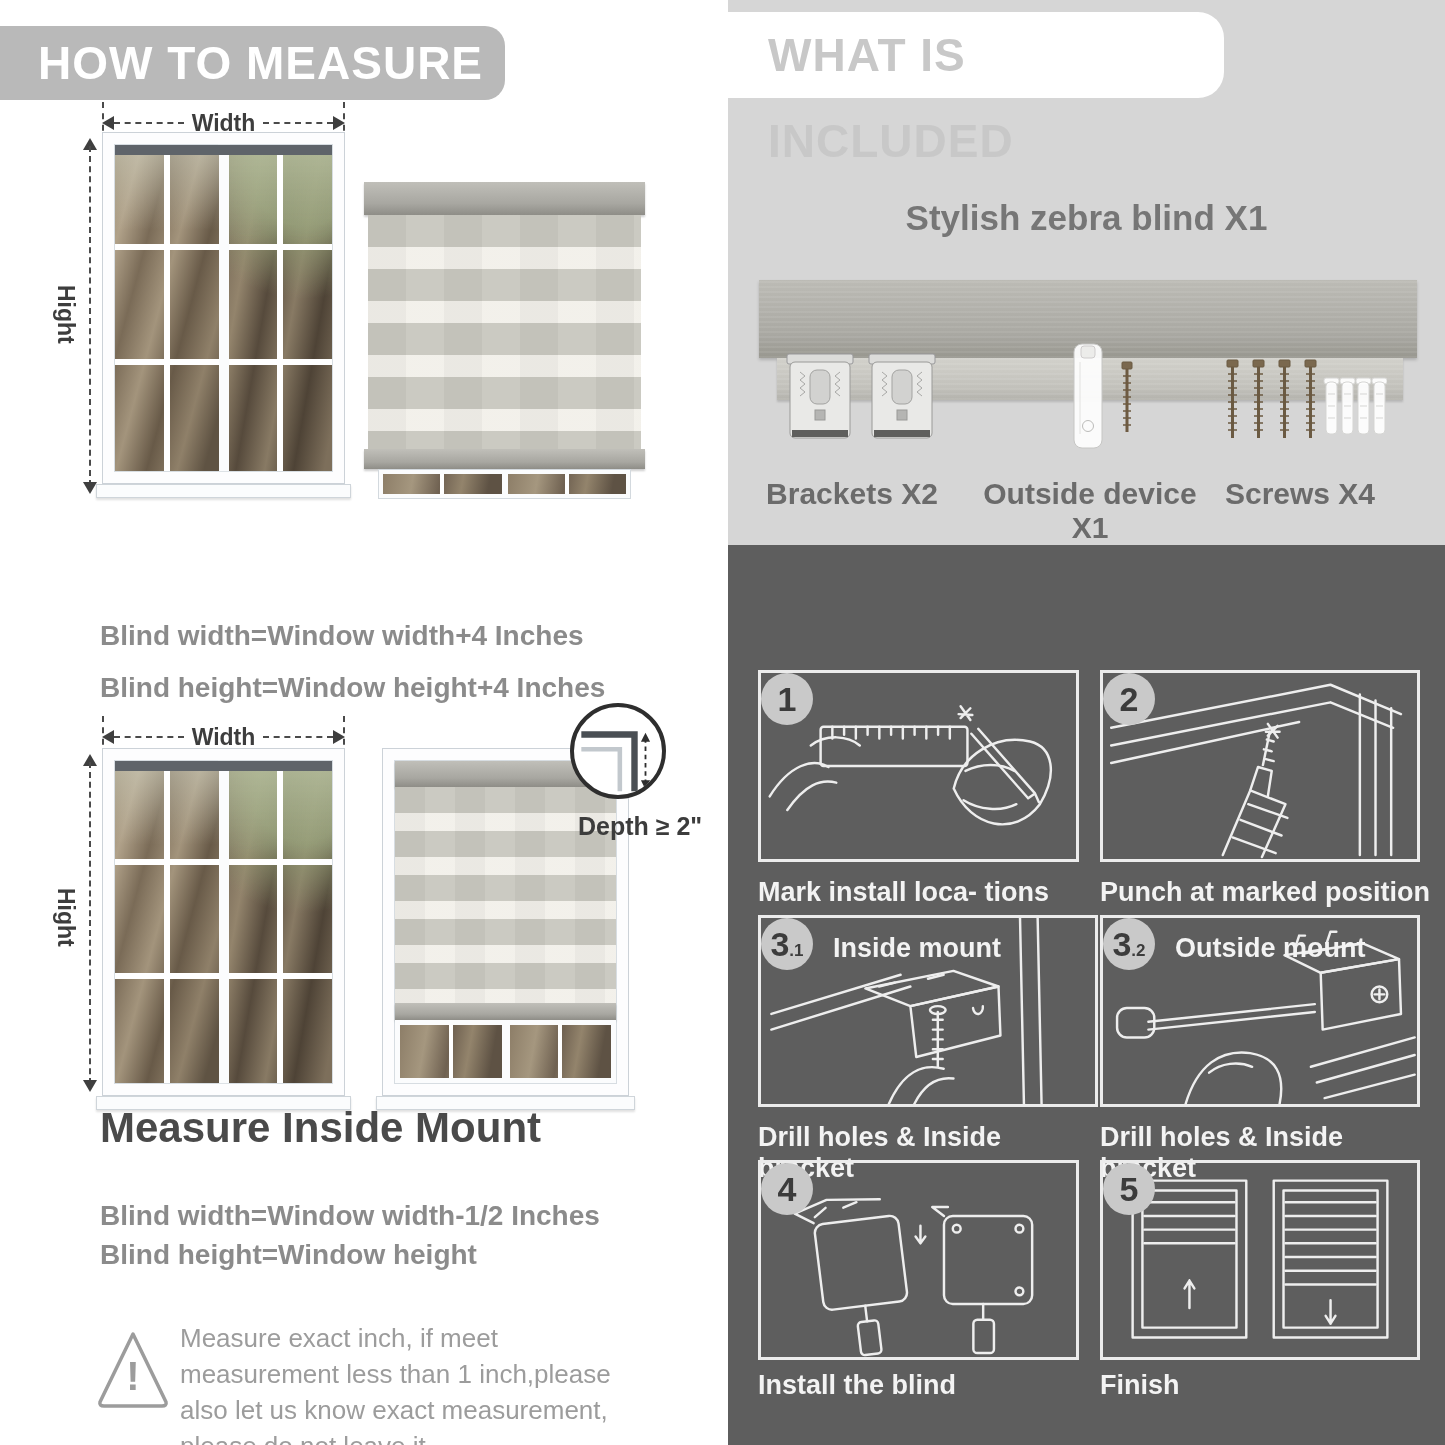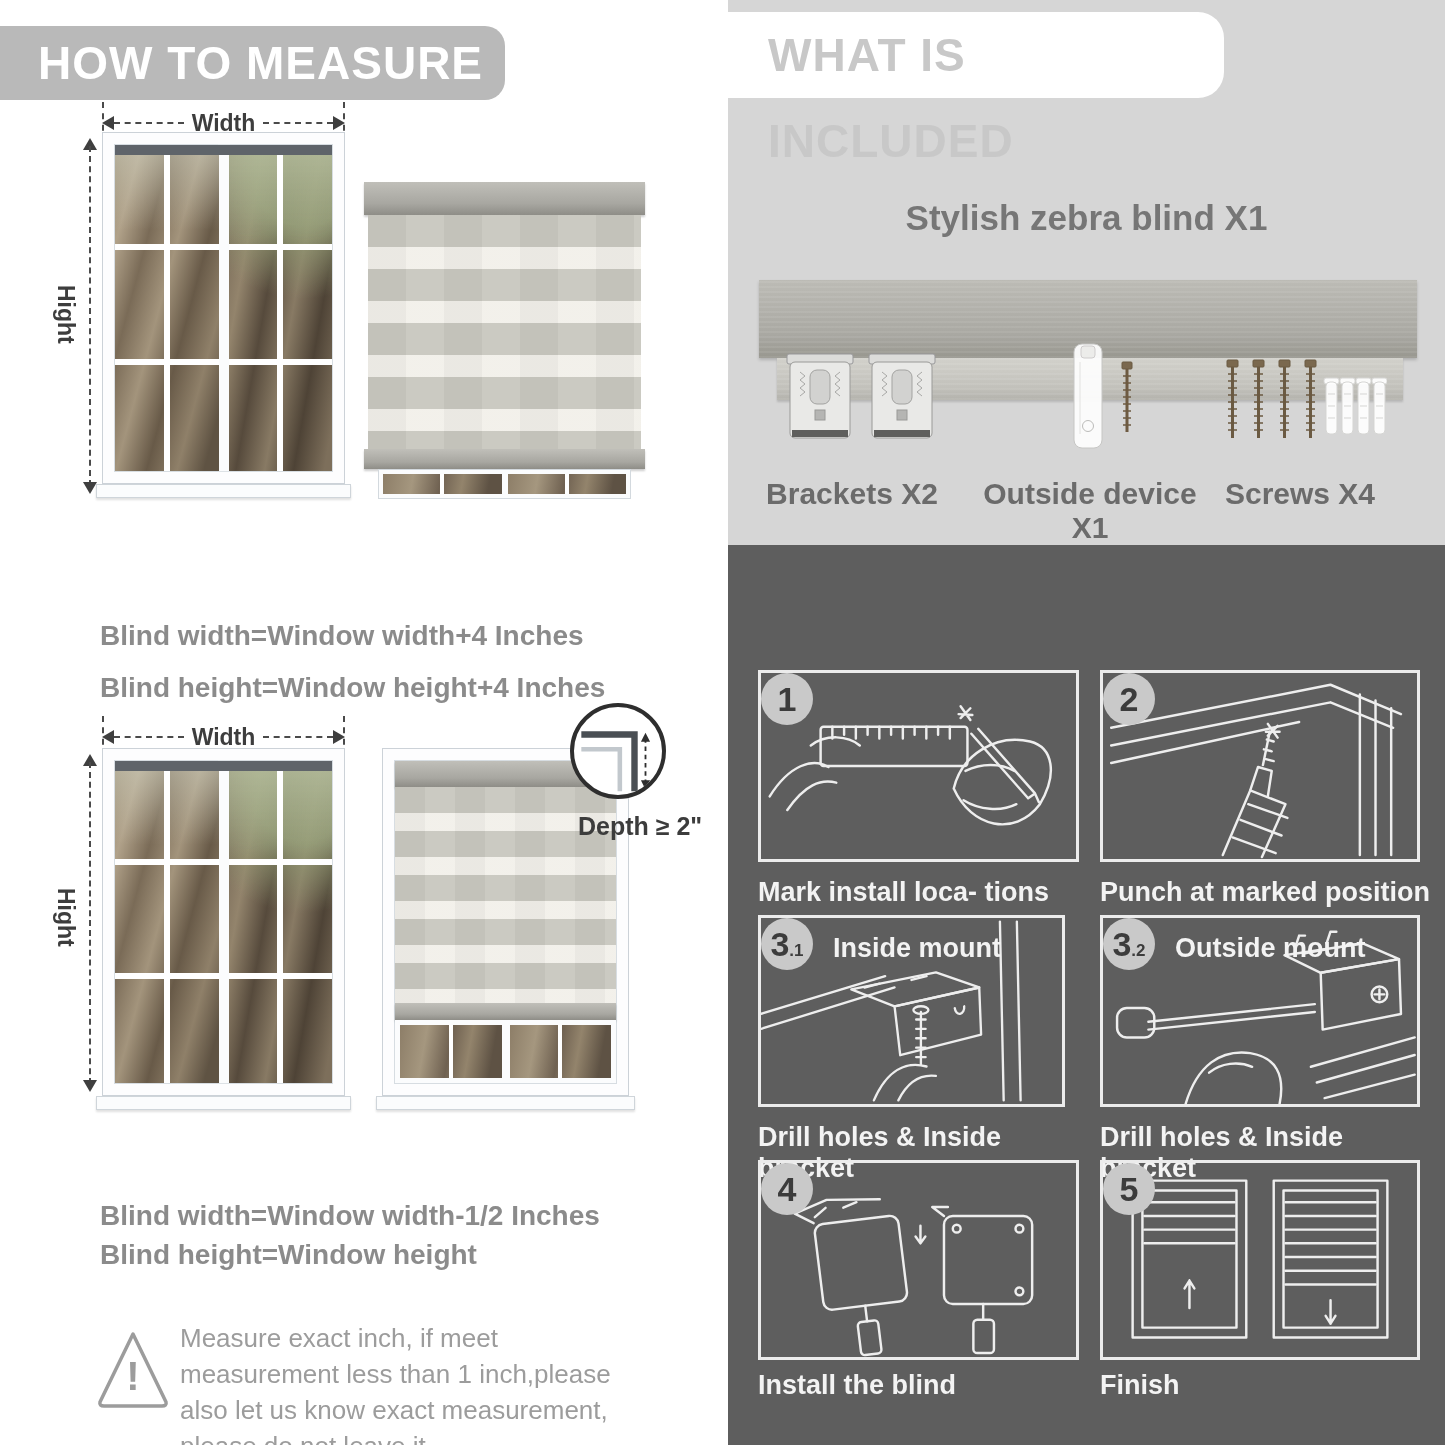--- a/index.html
+++ b/index.html
@@ -195,20 +195,21 @@
     <svg viewBox="0 0 96 96" style="width:100%;height:100%;">
       <polyline points="8,30 66,30 66,92" fill="none" stroke="#4a4f54" stroke-width="7"></polyline>
       <polyline points="8,46 50,46 50,92" fill="none" stroke="#c2c8cd" stroke-width="5"></polyline>
       <line x1="78" y1="34" x2="78" y2="84" stroke="#2e2e2e" stroke-width="2" stroke-dasharray="5,4"></line>
       <polygon points="78,28 73,38 83,38" fill="#2e2e2e"></polygon>
       <polygon points="78,90 73,80 83,80" fill="#2e2e2e"></polygon>
     </svg>
   </div>
   <div class="depth-lbl" style="left:578px;top:812px;">Depth ≥ 2"</div>
 
+  <div class="m-title" style="left:100px;top:1104px;">Measure Inside Mount</div>
   <div class="m-line" style="left:100px;top:1200px;">Blind width=Window width-1/2 Inches</div>
   <div class="m-line" style="left:100px;top:1239px;">Blind height=Window height</div>
 
   <svg style="position:absolute;left:96px;top:1328px;" width="74" height="82" viewBox="0 0 74 82">
     <path d="M37 6 L70 74 Q71 78 66 78 L8 78 Q3 78 4 74 Z" fill="none" stroke="#9c9c9c" stroke-width="3.5" stroke-linejoin="round"></path>
     <text x="37" y="62" text-anchor="middle" font-size="40" font-weight="bold" fill="#9c9c9c">!</text>
   </svg>
   <div class="warn-text" style="left:180px;top:1320px;width:462px;">Measure exact inch, if meet measurement less than 1 inch,please also let us know exact measurement, please do not leave it</div>
 
   <div class="right-top">
@@ -327,21 +328,21 @@
         <path d="M122 186 L150 120 L186 134 L162 188"></path>
         <path d="M132 168 l44 16 M140 150 l42 16 M148 134 l40 14"></path>
         <path d="M150 120 L158 96 L172 100 L168 126"></path>
         <path d="M163 94 L170 60 M166 88 l8 2 M164 78 l8 2 M167 68 l7 2"></path>
         <path d="M168 52 l10 14 M178 54 l-10 10 M166 60 l14 0"></path>
       </svg>
       <div class="badge"><span>2</span><span class="sub"></span></div>
     </div>
     <div class="caption" style="left:372px;top:332px;">Punch at  marked position</div>
 
-    <div class="step" style="left:30px;top:370px;width:307px;height:192px;">
+    <div class="step" style="left:30px;top:370px;width:340px;height:192px;">
       <svg class="art" viewBox="0 0 320 190">
         <path d="M0 98 L132 58 M0 114 L142 70"></path>
         <path d="M254 0 L258 190 M272 0 L276 190"></path>
         <path d="M96 72 L186 54 L232 70 L142 90 Z"></path>
         <path d="M142 90 L232 70 L234 120 L148 142 Z"></path>
         <path d="M110 70 l16 -4 M160 62 l16 -4 M206 92 a5 7 0 1 0 10 -2"></path>
         <path d="M170 96 L170 152 M165 104 h10 M165 114 h10 M165 124 h10 M165 134 h10 M165 144 h10"></path>
         <ellipse cx="170" cy="94" rx="8" ry="4"></ellipse>
         <path d="M120 190 C134 158 154 148 176 154 M146 190 C156 170 170 162 186 164"></path>
       </svg>

